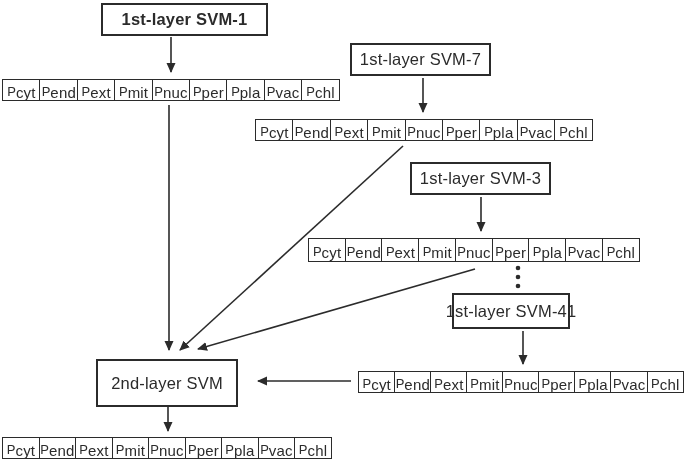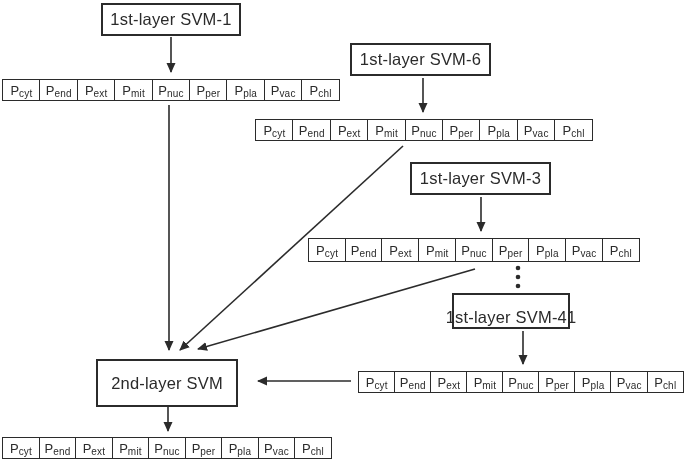--- a/index.html
+++ b/index.html
@@ -30,26 +30,26 @@
     border:1.5px solid var(--line,#2b2b2b);
     margin-left:-1.5px;
     background:#fff;
     display:flex;align-items:center;justify-content:center;
     box-sizing:border-box;
     white-space:nowrap;
   }
   .cell:first-child{margin-left:0;}
   .plabel{display:inline-flex;align-items:baseline;line-height:1;}
   .pbase{font-size:13px;}
-  .psub{font-size:10px;transform:translateY(1.5px);letter-spacing:.2px;}
+  .psub{font-size:15px;transform:translateY(1.5px);letter-spacing:.2px;}
   
-  #svm1{left:101px;top:3px;width:140px;height:33px;}
+  #svm1{left:101px;top:3px;width:167px;height:33px;font-weight:bold;}
   #svm2{left:350px;top:43px;width:141px;height:33px;}
   #svm3{left:410px;top:162px;width:141px;height:33px;text-align:center;}
-  #svm41{left:452px;top:293px;width:118px;height:36px;align-items:flex-end;}
+  #svm41{left:452px;top:293px;width:118px;height:36px;}
   #svm2nd{left:96px;top:359px;width:142px;height:48px;}
   
   #vec1{left:2px;top:79px;width:338px;height:22px;}
   #vec2{left:255px;top:119px;width:338px;height:22px;}
   #vec3{left:308px;top:238px;width:332px;height:24px;}
   #vec4{left:358px;top:371px;width:326px;height:22px;}
   #vec5{left:2px;top:437px;width:330px;height:22px;}
 </style>
 </head>
 <body>
@@ -75,21 +75,21 @@
       <circle cx="518" cy="268" r="2.3"></circle>
       <circle cx="518" cy="277" r="2.3"></circle>
       <circle cx="518" cy="286" r="2.3"></circle>
     </g>
   </svg>
 
   <div class="node" id="svm1">
     <span>1st-layer SVM-1</span>
   </div>
   <div class="node" id="svm2">
-    <span>1st-layer SVM-6</span>
+    <span>1st-layer SVM-7</span>
   </div>
   <div class="node" id="svm3">
     <span>1st-layer SVM-3</span>
   </div>
   <div class="node" id="svm41">
     <span>1st-layer SVM-41</span>
   </div>
   <div class="node" id="svm2nd">
     <span>2nd-layer SVM</span>
   </div>

